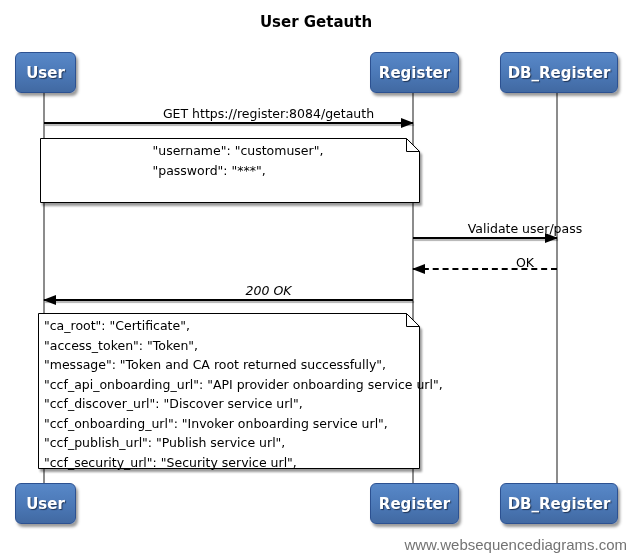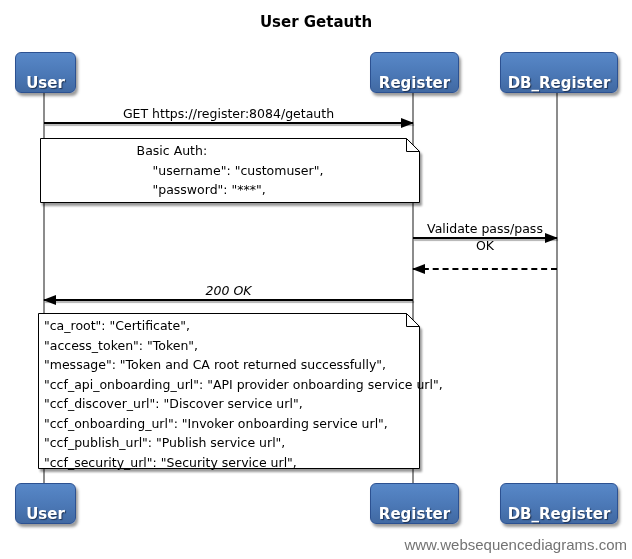--- a/index.html
+++ b/index.html
@@ -8,29 +8,29 @@
     font-family:"DejaVu Sans","Liberation Sans",sans-serif;color:#000;
   }
   .title{
     position:absolute;top:13px;left:0;width:632px;text-align:center;
     font-size:15px;font-weight:bold;
   }
   .lifeline{
     position:absolute;width:2px;top:92px;height:392px;background:#8c8c8c;z-index:1;
   }
   .actor{
-    position:absolute;height:39px;z-index:4;display:flex;align-items:flex-end;justify-content:center;
+    position:absolute;height:39px;z-index:4;display:flex;align-items:center;justify-content:center;
     background:linear-gradient(180deg,#5888c8 0%,#4b78b6 55%,#4169a2 100%);
     border:1px solid #2c5191;border-radius:6px;
     box-shadow:2px 3px 3px rgba(0,0,0,0.40);
     color:#fff;font-size:15px;font-weight:bold;
     text-shadow:1px 1px 1px rgba(10,20,40,0.65);
   }
   .msg-label{
-    position:absolute;font-size:12.5px;text-align:center;z-index:2;white-space:nowrap;
+    position:absolute;font-size:12.5px;text-align:center;z-index:2;white-space:nowrap;padding-left:40px;
   }
   .arrow{position:absolute;height:2px;z-index:2;}
   .arrow.solid{background:#000;box-shadow:1px 2px 1px rgba(0,0,0,0.30);}
   .arrow.dashed{height:0;border-top:2px dashed #000;}
   .head{position:absolute;width:0;height:0;}
   .head.right{right:-1px;top:-4px;border-top:5px solid transparent;border-bottom:5px solid transparent;border-left:13px solid #000;}
   .head.left{left:-1px;top:-4px;border-top:5px solid transparent;border-bottom:5px solid transparent;border-right:13px solid #000;}
   .arrow.dashed .head.left{top:-6px;}
   .note{position:absolute;z-index:3;}
   .note svg{position:absolute;left:0;top:0;filter:drop-shadow(2px 3px 1px rgba(0,0,0,0.40));}
@@ -70,33 +70,32 @@
     <i class="head right"></i>
   </div>
 
   <div class="note note1" style="left:40px;top:138px;width:380px;height:65px;">
     <svg width="380" height="65" viewBox="0 0 380 65">
       <polygon points="0.5,0.5 366.5,0.5 379.5,13.5 379.5,64.5 0.5,64.5" fill="#ffffff" stroke="#000000" stroke-width="1"></polygon>
       <path d="M366.5,0.5 L366.5,13.5 L379.5,13.5" fill="none" stroke="#000000" stroke-width="1"></path>
     </svg>
     <div class="note-content">
       <div class="center-block">
-        <div class="note-line">Basic Auth:</div>
         <div class="note-line">    "username": "customuser",</div>
         <div class="note-line">    "password": "***",</div>
       </div>
     </div>
   </div>
 
-  <div class="msg-label" style="left:413px;width:144px;top:221px;">Validate pass/pass</div>
+  <div class="msg-label" style="left:413px;width:144px;top:221px;">Validate user/pass</div>
   <div class="arrow solid" style="left:413px;width:144px;top:237px;">
     <i class="head right"></i>
   </div>
 
-  <div class="msg-label" style="left:413px;width:144px;top:238px;">OK</div>
+  <div class="msg-label" style="left:413px;width:144px;top:255px;">OK</div>
   <div class="arrow dashed" style="left:413px;width:144px;top:268px;">
     <i class="head left"></i>
   </div>
 
   <div class="msg-label" style="left:44px;width:369px;top:283px;font-style:italic;">200 OK</div>
   <div class="arrow solid" style="left:44px;width:369px;top:299px;">
     <i class="head left"></i>
   </div>
 
   <div class="note note2" style="left:38px;top:313px;width:382px;height:156px;">

